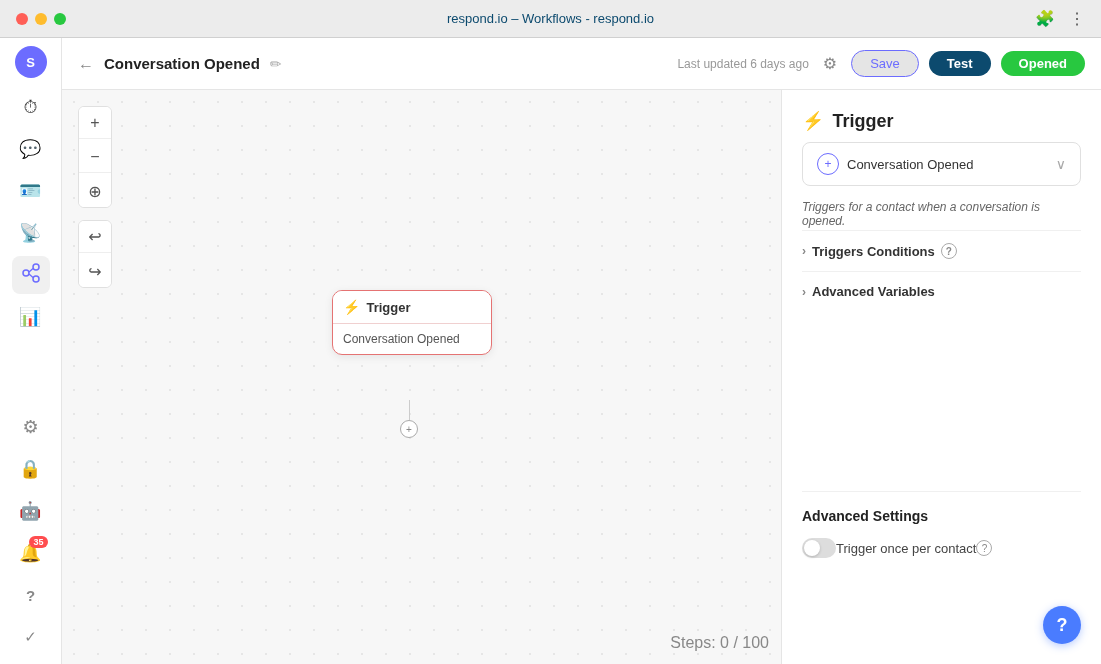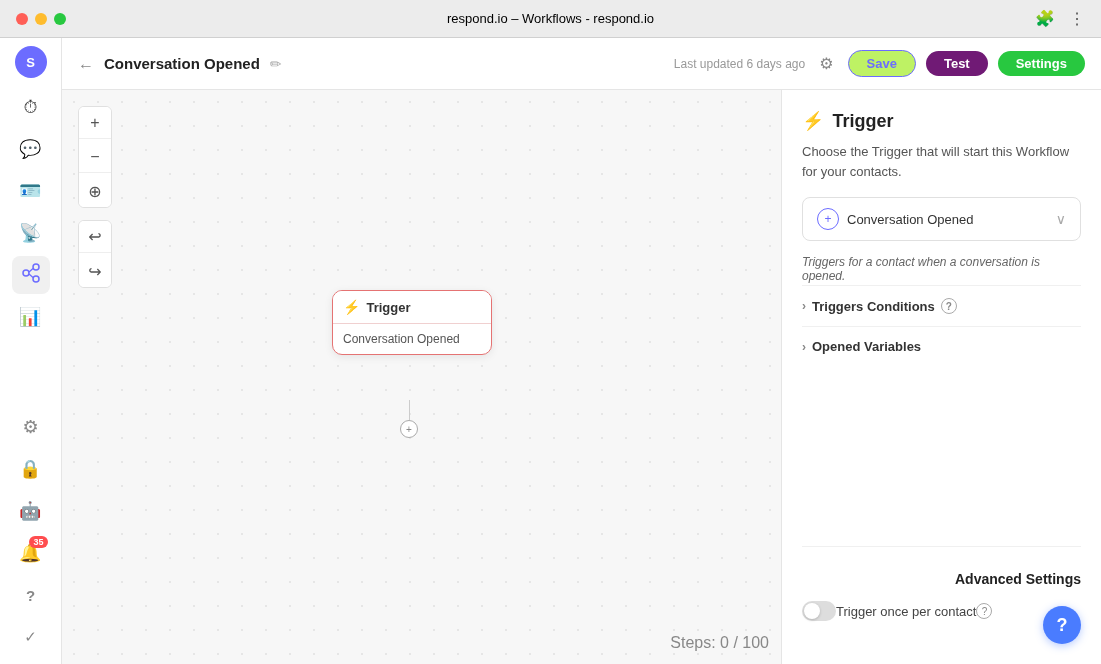--- a/index.html
+++ b/index.html
@@ -18,21 +18,21 @@
     .titlebar-dots {
       position: absolute;
       left: 16px;
       display: flex;
       gap: 7px;
     }
     .dot { width: 12px; height: 12px; border-radius: 50%; }
     .dot-red { background: #ff5f57; }
     .dot-yellow { background: #febc2e; }
     .dot-green { background: #28c840; }
-    .titlebar-title { font-size: 13px; color: #000000; }
+    .titlebar-title { font-size: 13px; color: #0c4a6e; }
     .titlebar-icons {
       position: absolute;
       right: 16px;
       display: flex;
       gap: 14px;
       align-items: center;
     }
 
     
     .app-layout {
@@ -137,31 +137,31 @@
     .settings-icon-btn {
       background: none;
       border: none;
       cursor: pointer;
       color: #888;
       font-size: 16px;
       padding: 4px;
     }
     .btn-save {
       border: 1.5px solid #6c6cff;
-      background: #bef264;
+      background: #e5e5e5;
       color: #6c6cff;
       font-size: 13px;
-      font-weight: 700;
+      font-weight: 400;
       border-radius: 20px;
       padding: 5px 18px;
       cursor: pointer;
       text-align: center;
     }
     .btn-test {
-      background: #701a75;
+      background: #0c4a6e;
       color: #fff;
       font-size: 13px;
       font-weight: 600;
       border: none;
       border-radius: 20px;
       padding: 5px 18px;
       cursor: pointer;
     }
     .btn-publish {
       background: #28c840;
@@ -398,23 +398,22 @@
       display: flex;
       align-items: center;
       justify-content: center;
       font-size: 10px;
       color: #888;
     }
 
     
     .advanced-settings {
       border-top: 1px solid #f0f0f0;
-      padding-top: 24px;
+      padding-top: 16px;
       margin-top: 180px;
-      text-align: right;
     }
     .advanced-title {
       font-size: 14px;
       font-weight: 700;
       color: #222;
       margin-bottom: 14px;
     }
     .toggle-row {
       display: flex;
       align-items: center;
@@ -545,21 +544,21 @@
 
     <div class="topbar">
       <button class="back-btn">←</button>
       <span class="workflow-name">Conversation Opened</span>
       <span class="edit-icon">✏</span>
       <div class="topbar-spacer"></div>
       <span class="last-updated">Last updated 6 days ago</span>
       <button class="settings-icon-btn">⚙</button>
       <button class="btn-save">Save</button>
       <button class="btn-test">Test</button>
-      <button class="btn-publish">Settings</button>
+      <button class="btn-publish">Opened</button>
     </div>
 
     <div class="workflow-area">
 
       <div class="canvas">
         <div class="canvas-bg"></div>
 
         <div class="canvas-controls">
           <button class="canvas-ctrl-btn">+</button>
           <button class="canvas-ctrl-btn">−</button>
@@ -585,42 +584,41 @@
         </div>
 
         <div class="steps-counter">Steps: 0 / 100</div>
       </div>
 
       <div class="right-panel">
         <div class="panel-trigger-header">
           <span class="panel-lightning">⚡</span>
           <span class="panel-title">Trigger</span>
         </div>
-        <p class="panel-desc">Choose the Trigger that will start this Workflow for your contacts.</p>
 
         <div class="trigger-selector">
           <div class="trigger-selector-icon">+</div>
           <span class="trigger-selector-label">Conversation Opened</span>
           <span class="trigger-selector-chevron">∨</span>
         </div>
 
         <p class="trigger-hint">Triggers for a contact when a conversation is opened.</p>
 
         <div class="collapsible-section">
           <div class="collapsible-header">
             <span class="collapsible-chevron">›</span>
             <span>Triggers Conditions</span>
             <div class="help-icon">?</div>
           </div>
         </div>
 
         <div class="collapsible-section">
           <div class="collapsible-header">
             <span class="collapsible-chevron">›</span>
-            <span>Opened Variables</span>
+            <span>Advanced Variables</span>
           </div>
         </div>
 
         <div class="advanced-settings">
           <div class="advanced-title">Advanced Settings</div>
           <div class="toggle-row">
             <div class="toggle">
               <div class="toggle-knob"></div>
             </div>
             <span class="toggle-label">Trigger once per contact</span>

